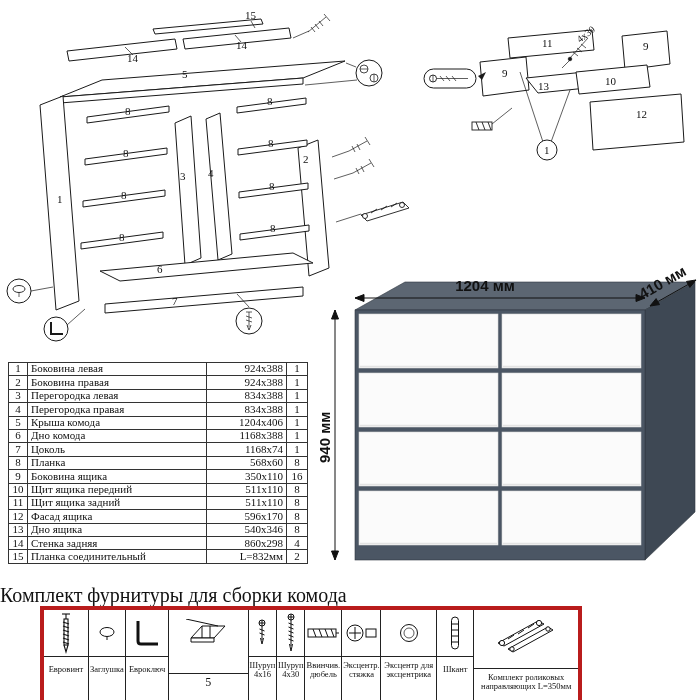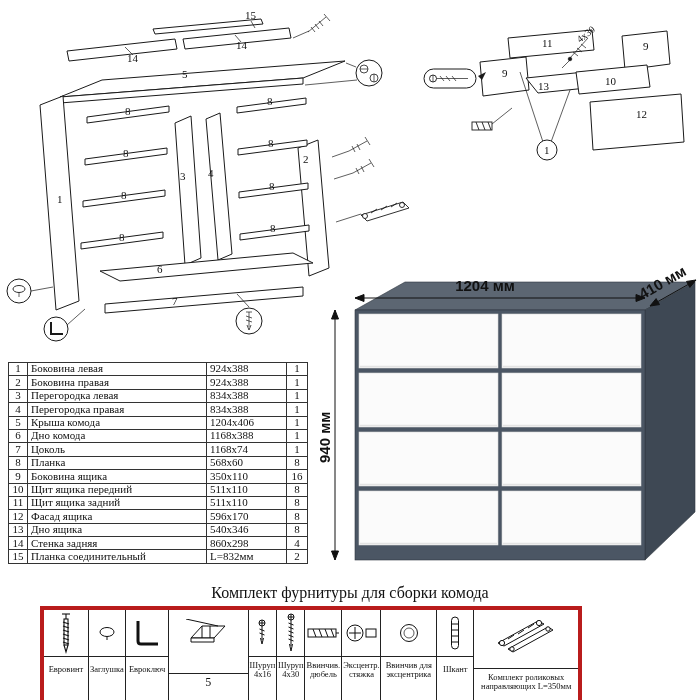--- a/index.html
+++ b/index.html
@@ -10,25 +10,25 @@
   .num { font-size:11px; }
   .num-s { font-size:10px; }
   .dim-text { font-family:"Liberation Sans",sans-serif; font-weight:bold; font-size:15px; }
   .ln { stroke:#1a1a1a; stroke-width:0.7; fill:none; }
 
   
   #parts-table { position:absolute; left:8px; top:362px; border-collapse:collapse; font-size:11px; }
   #parts-table td { border:1px solid #333; padding:0 3px; height:13.4px; line-height:1.05; white-space:nowrap; }
   #parts-table td.c0 { width:19px; text-align:center; }
   #parts-table td.c1 { width:179px;font-family:Liberation Serif, serif; }
-  #parts-table td.c2 { width:80px; text-align:left; }
+  #parts-table td.c2 { width:80px; text-align:right; }
   #parts-table td.c3 { width:21px; text-align:center; }
 
   
-  #hw-title { position:absolute; top:584px; left:0; width:100%; text-align:center; font-size:16px; }
+  #hw-title { position:absolute; top:584px; left:0; width:100%; text-align:left; font-size:20px; }
   #hw-table { position:absolute; left:40px; top:606px; width:542px; display:flex; border:4px solid #b91c1c; background:#fff;justify-content:flex-end; }
   .hw-col { border-right:1px solid #222; display:flex; flex-direction:column; min-width:0; }
   .hw-col:last-child { border-right:none;gap:12px; }
   .hw-icon { height:46px; display:flex; align-items:center; justify-content:center; }
   .hw-name { border-top:1px solid #222; height:27px; font-size:8.5px; display:flex; align-items:center; justify-content:center; text-align:center; line-height:1.1; padding:1px; }
   .hw-qty { border-top:1px solid #222; height:17px; font-size:12px; display:flex; align-items:center; justify-content:center;margin-top:17px; }
 </style>
 </head>
 <body>
 
@@ -499,21 +499,21 @@
     <div class="hw-qty">8</div>
   </div>
 
   <div class="hw-col" style="flex:65">
     <div class="hw-icon">
       <svg width="24" height="24" viewBox="0 0 24 24">
         <circle cx="12" cy="12" r="8.5" fill="#fff" stroke="#111"></circle>
         <circle cx="12" cy="12" r="5" fill="none" stroke="#111" stroke-width="0.7"></circle>
       </svg>
     </div>
-    <div class="hw-name">Ввинчив для эксцентрика</div>
+    <div class="hw-name">Эксцентр для эксцентрика</div>
     <div class="hw-qty">8</div>
   </div>
 
   <div class="hw-col" style="flex:43">
     <div class="hw-icon">
       <svg width="14" height="38" viewBox="0 0 14 38">
           <g stroke="#111" fill="#fff" stroke-width="1">
         <rect x="3.5" y="3" width="7" height="32" rx="3.5"></rect>
         <line x1="3.5" y1="10" x2="10.5" y2="10"></line>
             <line x1="3.5" y1="16" x2="10.5" y2="16"></line>

